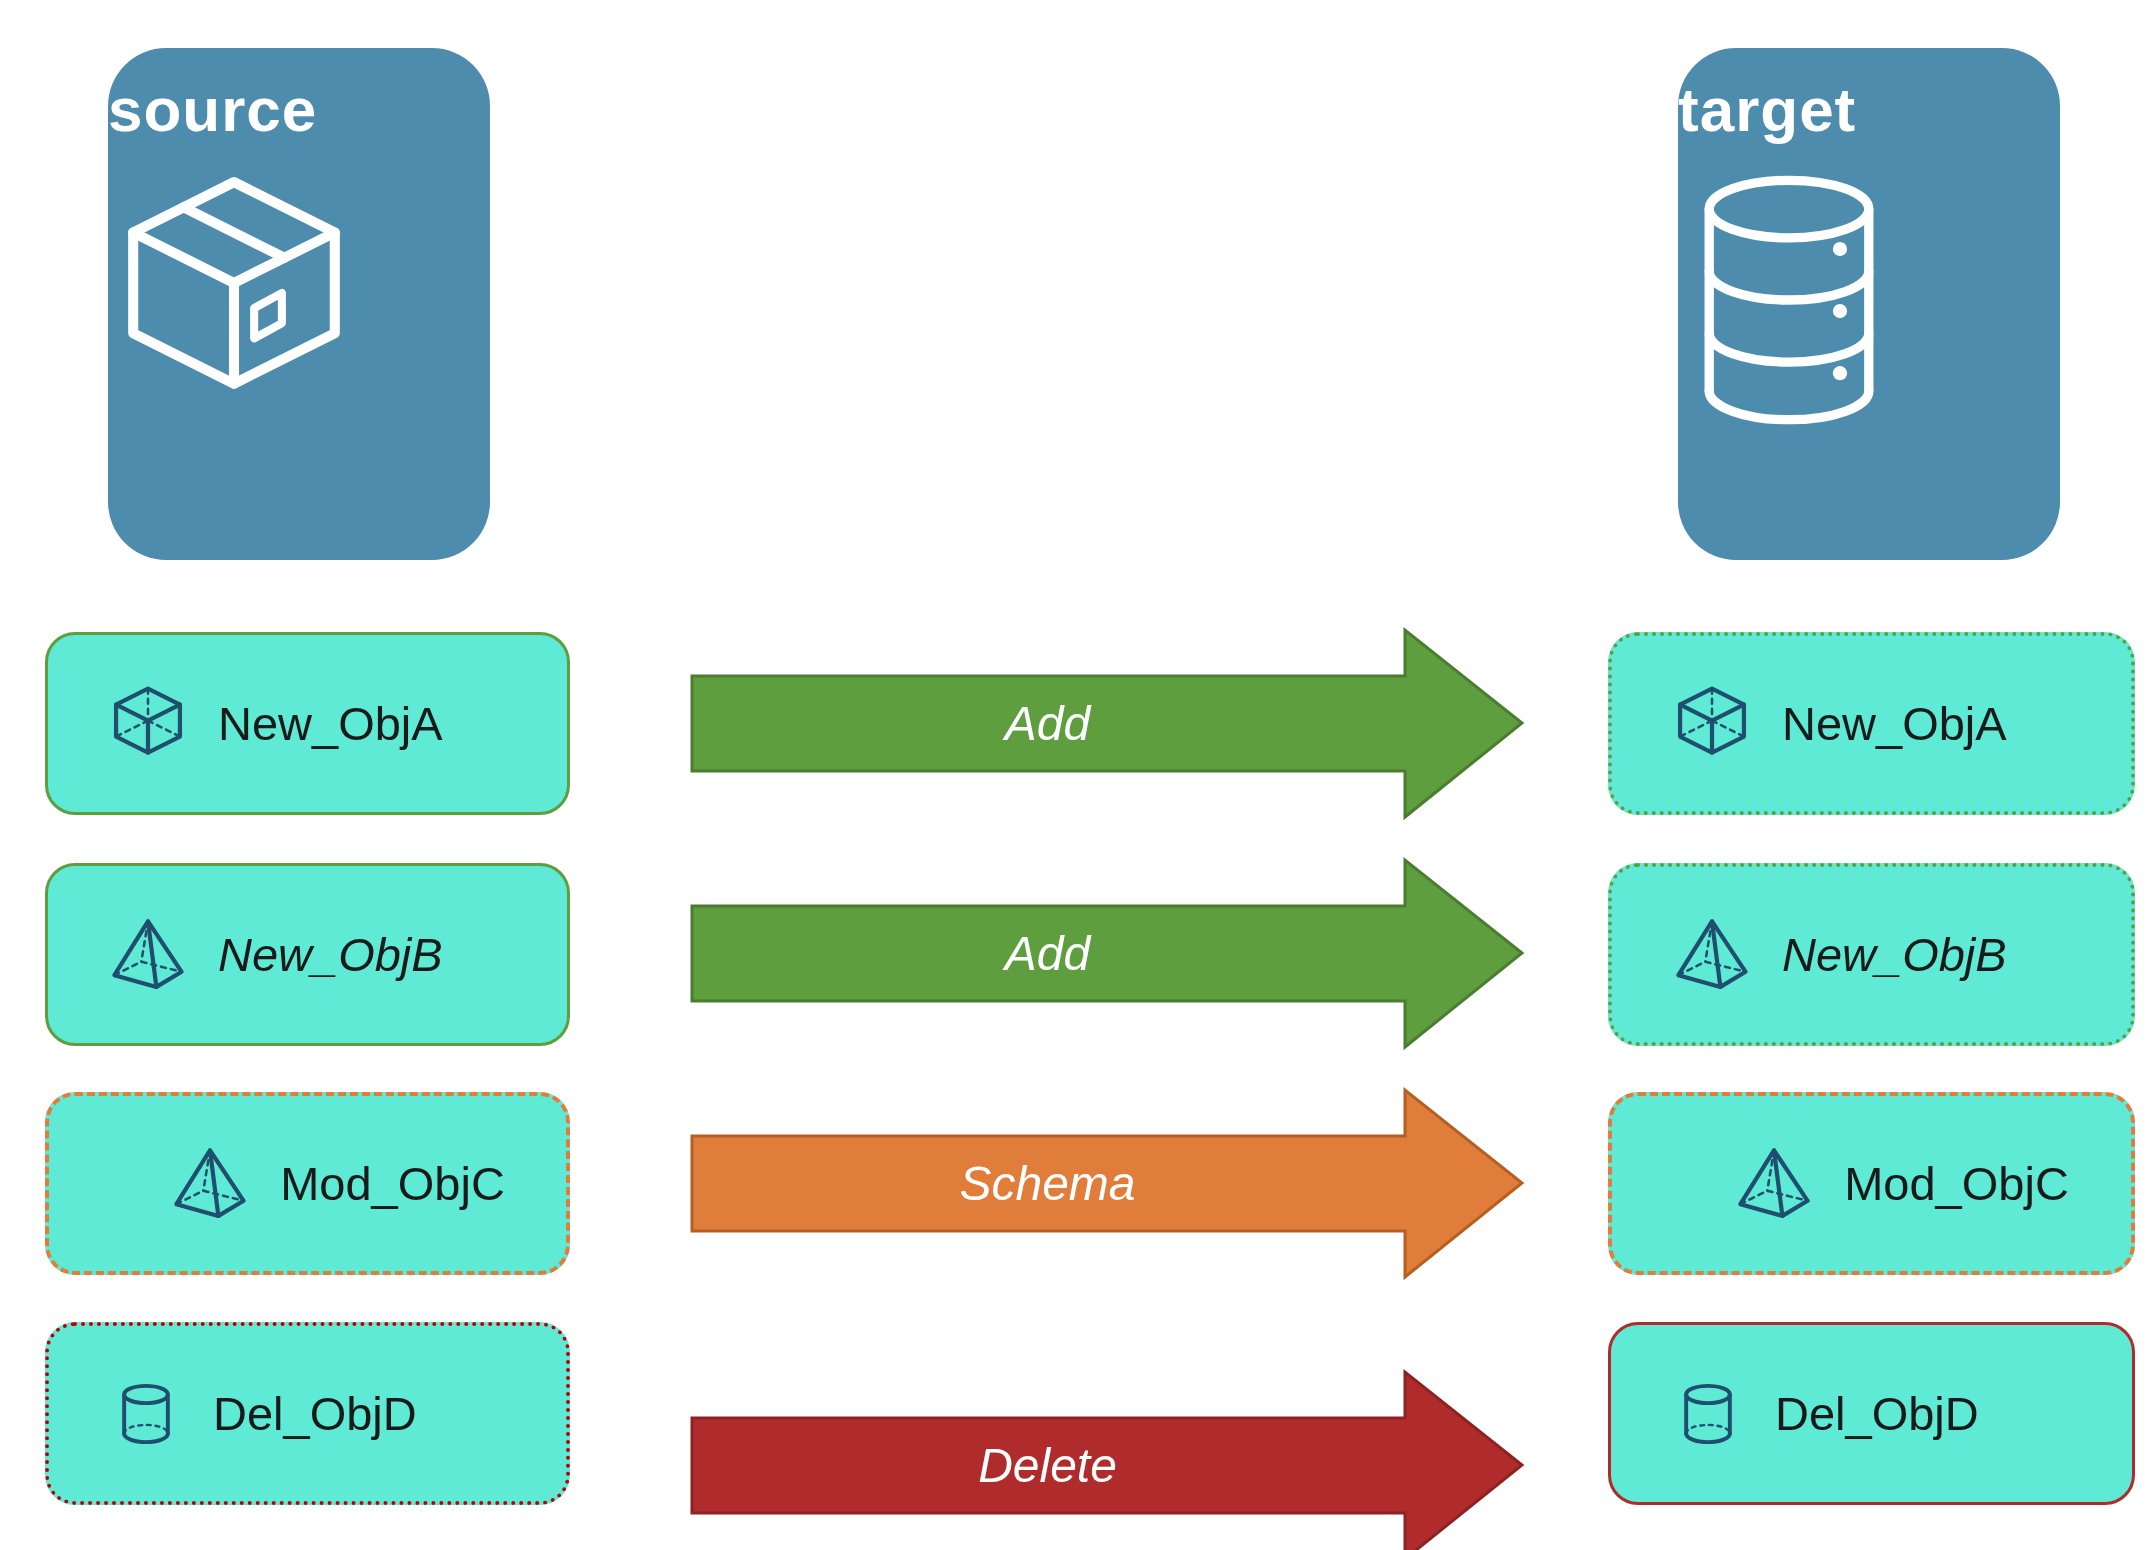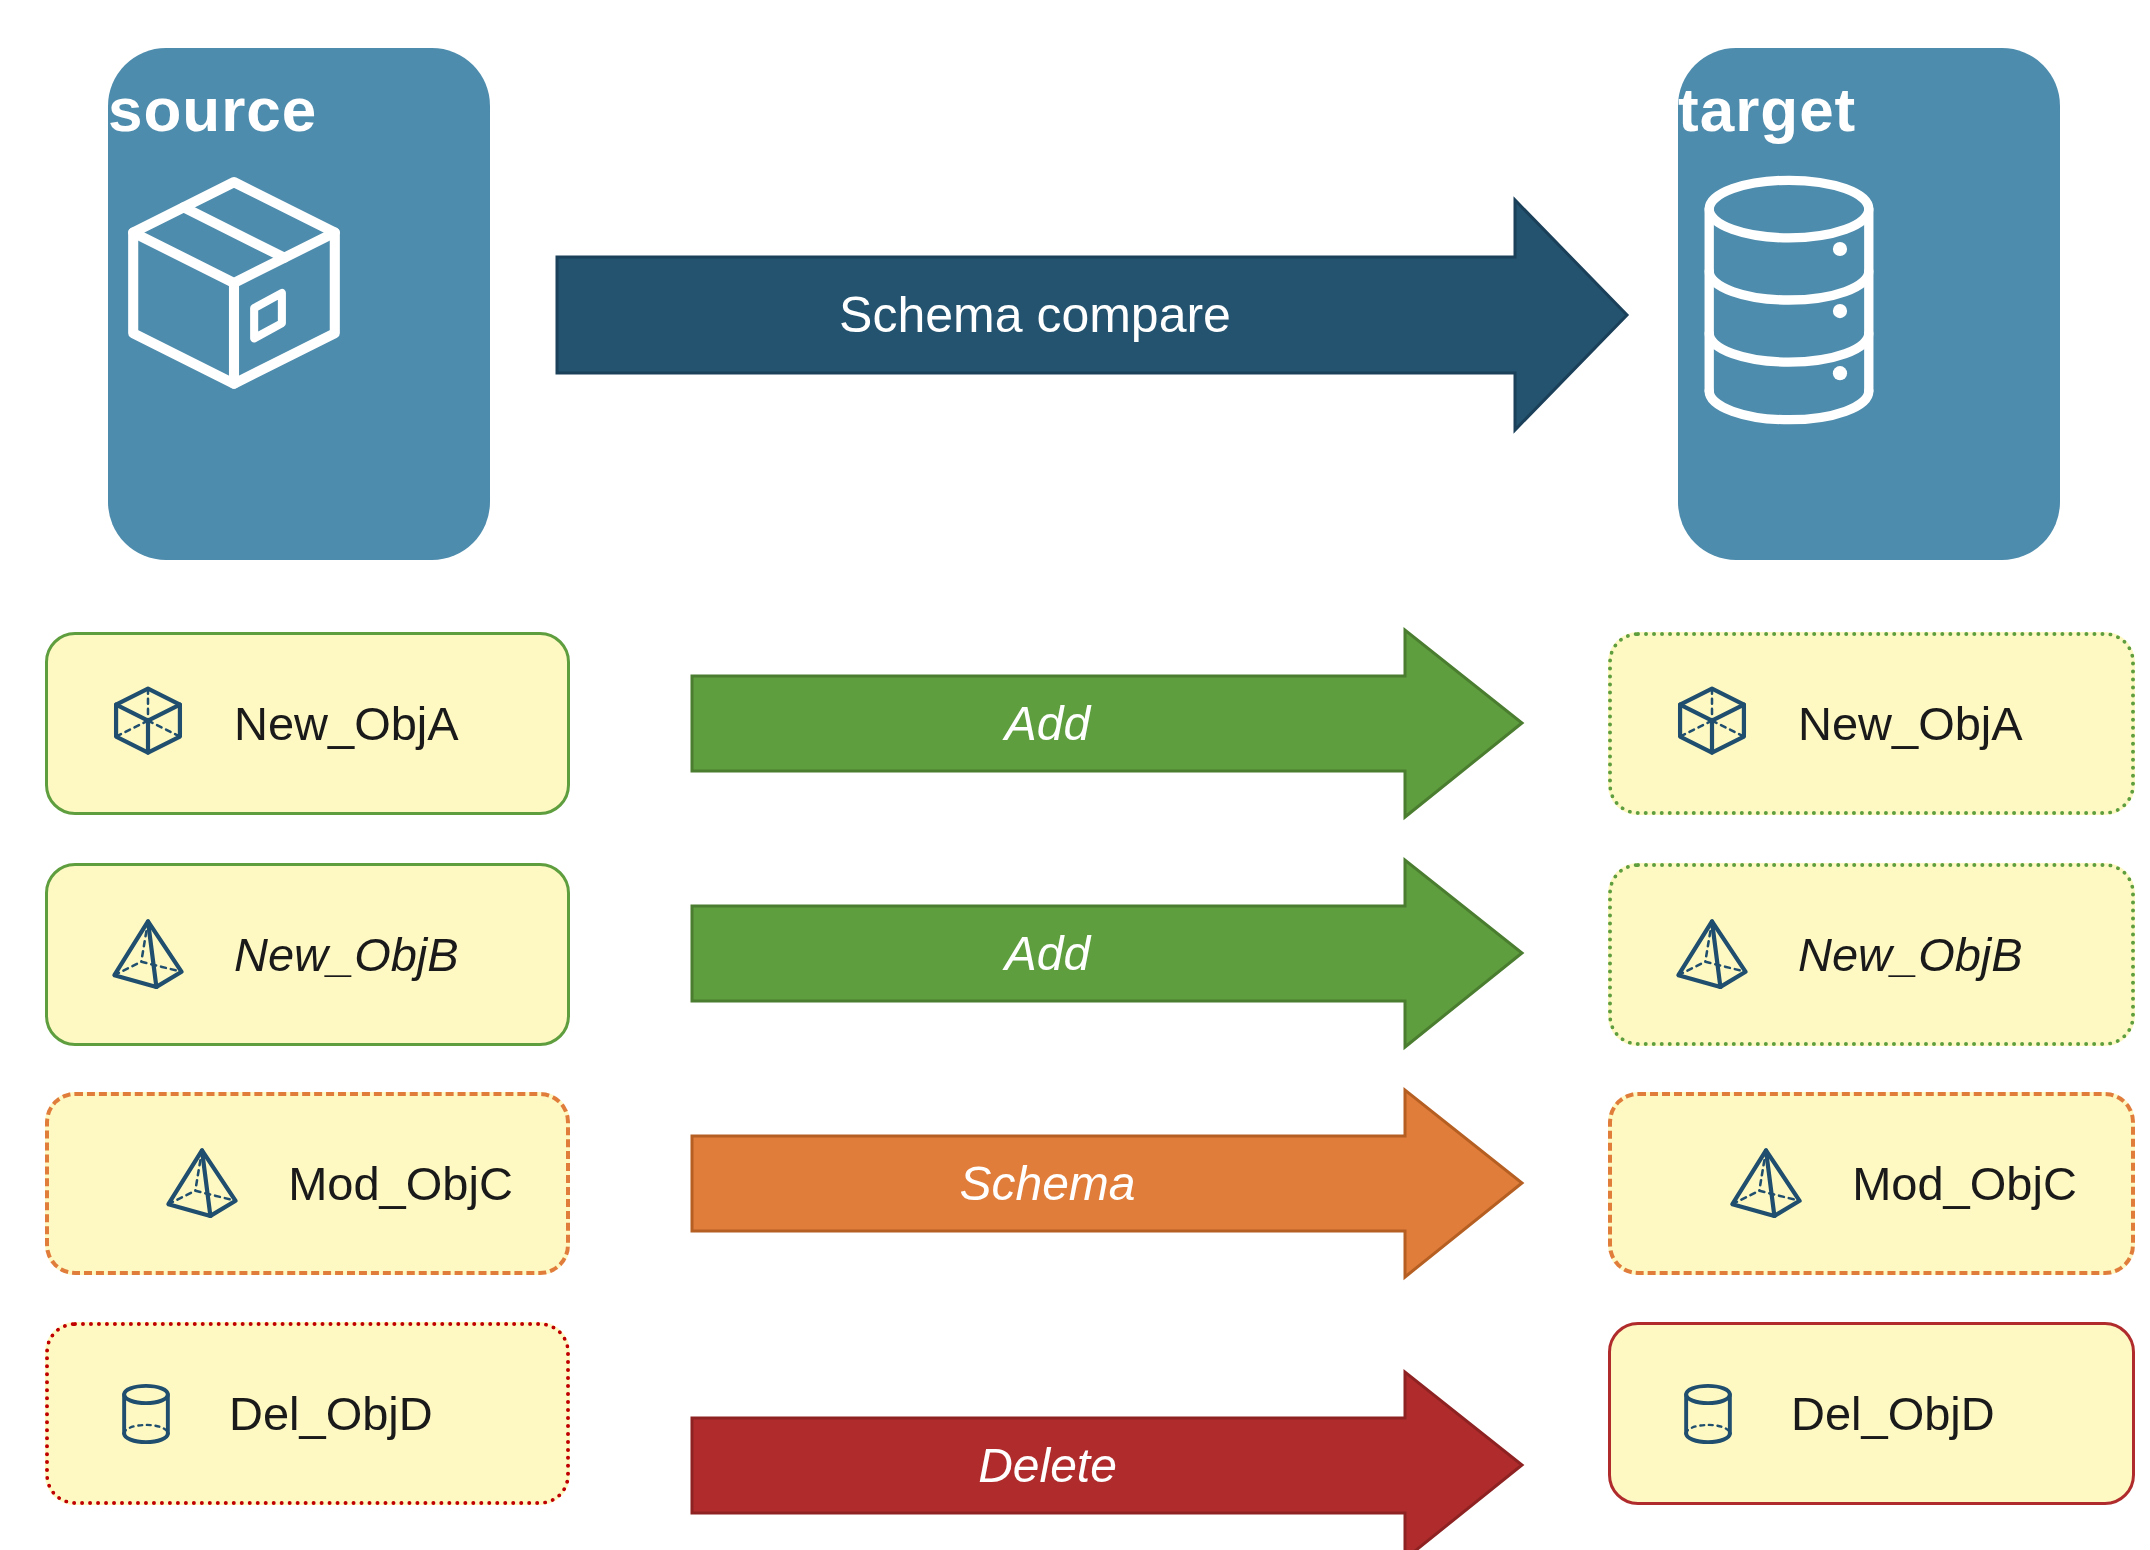--- a/index.html
+++ b/index.html
@@ -34,22 +34,22 @@
 
   .row-arrow{left:690px;width:835px;height:195px;}
   .row-arrow .arrow-label{right:120px;font-style:italic;}
   .arrow-green  polygon{fill:#5F9E3E;stroke:#4A7D2F;stroke-width:3;}
   .arrow-orange polygon{fill:#E07D3B;stroke:#B55F22;stroke-width:3;}
   .arrow-red    polygon{fill:#B02C2C;stroke:#8E2222;stroke-width:3;}
   .arrow-r1{top:626px;} .arrow-r2{top:856px;} .arrow-r3{top:1086px;} .arrow-r4{top:1368px;}
 
   
   .obj-box{
-    position:absolute;width:525px;height:183px;border-radius:30px;background:#fef9c3;
-    display:flex;align-items:center;gap:44px;padding-left:58px;box-sizing:border-box;
+    position:absolute;width:525px;height:183px;border-radius:30px;background:#5eead4;
+    display:flex;align-items:center;gap:28px;padding-left:58px;box-sizing:border-box;
   }
   .col-left{left:45px;}
   .col-right{left:1608px;width:527px;}
   .row1{top:632px;} .row2{top:863px;font-style:italic;} .row3{top:1092px;} .row4{top:1322px;}
 
   .border-solid-green {border:3px solid #5F9E3E;}
   .border-dotted-green{border:4px dotted #5F9E3E;}
   .border-dashed-orange{border:4px dashed #E07D3B;justify-content:center;}
   .border-dotted-red  {border:4px dotted #C00000;}
   .border-solid-red   {border:3px solid #B02C2C;}
@@ -65,26 +65,20 @@
   <section class="panel source">
     <h1 class="panel-title">source</h1>
     <svg class="panel-icon" width="252" height="252" viewBox="0 0 100 100" fill="none" stroke="#ffffff" stroke-width="4" stroke-linejoin="round" stroke-linecap="round">
       <polygon points="50,6 90,26 90,66 50,86 10,66 10,26"></polygon>
       <path d="M10,26 L50,46 L90,26 M50,46 L50,86"></path>
       <path d="M30,16 L70,36"></path>
       <polygon points="58,56 69,50 69,62 58,68" stroke-width="3.2"></polygon>
     </svg>
   </section>
 
-  <div class="arrow compare-arrow">
-    <svg viewBox="0 0 1075 236" preserveAspectRatio="none">
-      <polygon points="2,60 960,60 960,3 1072,118 960,233 960,176 2,176"></polygon>
-    </svg>
-    <span class="arrow-label">Schema compare</span>
-  </div>
 
   <section class="panel target">
     <h1 class="panel-title">target</h1>
     <svg class="panel-icon" width="222" height="266" viewBox="0 0 100 120" fill="none" stroke="#ffffff" stroke-width="4.2" stroke-linecap="round">
       <ellipse cx="50" cy="19" rx="36" ry="13"></ellipse>
       <path d="M14,19 L14,101 M86,19 L86,101"></path>
       <path d="M14,47 A36,13 0 0 0 86,47"></path>
       <path d="M14,75 A36,13 0 0 0 86,75"></path>
       <path d="M14,101 A36,13 0 0 0 86,101"></path>
       <circle cx="73" cy="37" r="3.2" fill="#ffffff" stroke="none"></circle>

